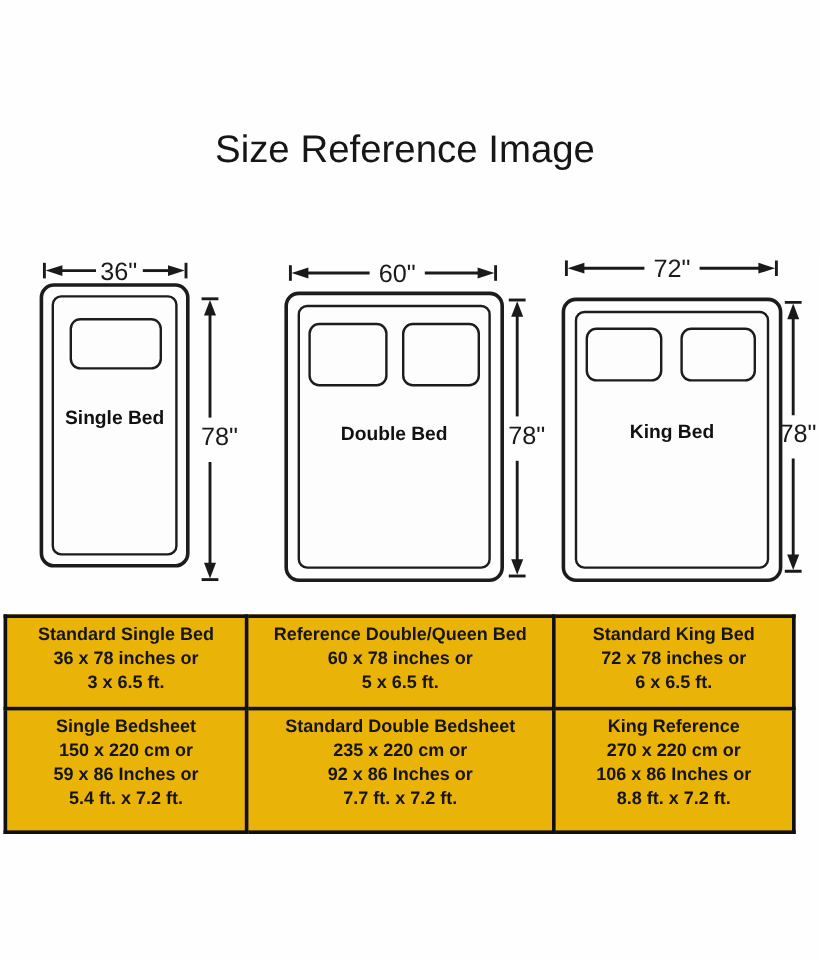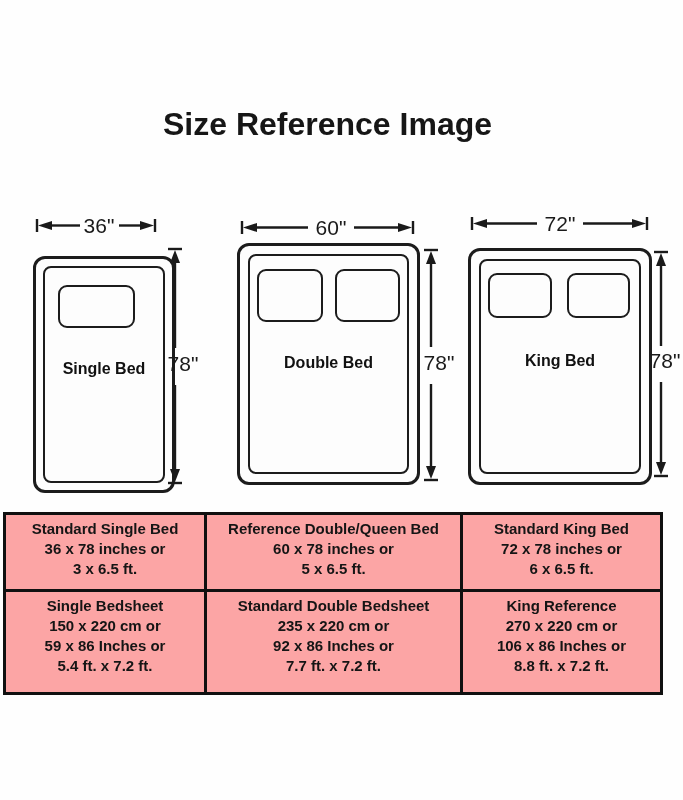--- a/index.html
+++ b/index.html
@@ -2,23 +2,23 @@
 <html><head>
 <meta charset="utf-8">
 <style>
   html, body { margin: 0; padding: 0; background: #ffffff; }
   .page {
     position: relative; width: 683px; height: 800px;
     background: #fefefe; overflow: hidden;
     font-family: "Liberation Sans", sans-serif; color: #1a1a1a;
   }
   .title {
-    position: absolute; top: 106px; left: 0; width: 655px;
+    position: absolute; top: 106px; left: 10px; width: 655px;
     margin: 0; text-align: center;
-    font-size: 32px; font-weight: 700; letter-spacing: 0px; color: #161616;
+    font-size: 32px; font-weight: 400; letter-spacing: 0px; color: #161616;
   }
   .bed {
     position: absolute; box-sizing: border-box;
     border: 3px solid #1c1c1c; border-radius: 12px; background: #fdfdfd;
   }
   .bed-inner {
     position: absolute; border: 2.5px solid #1c1c1c; border-radius: 8px;
   }
   .pillow {
     position: absolute; box-sizing: border-box;
@@ -30,38 +30,38 @@
   }
   .dim-svg { position: absolute; left: 0; top: 0; pointer-events: none; }
   .dim-svg line { stroke: #1a1a1a; stroke-width: 2.4; }
   .dim-svg polygon { fill: #1a1a1a; }
   .dim-svg text {
     font-family: "Liberation Sans", sans-serif; font-size: 21px;
     fill: #1a1a1a; text-anchor: middle;
   }
   .size-table {
     position: absolute; left: 3px; top: 512px;
-    border-collapse: collapse; table-layout: fixed; background: #fca5a5;
+    border-collapse: collapse; table-layout: fixed; background: #eab308;
   }
   .size-table td {
     border: 3px solid #101010; vertical-align: top; text-align: center;
     padding: 4px 2px 0 2px;
   }
   .cell-line { font-size: 15px; font-weight: 600; line-height: 20px; color: #151515; }
   .row-beds td { height: 70px; }
   .row-sheets td { height: 96px; margin-top: 44px; }
 </style>
 </head>
 <body>
 
 <div class="page">
 
   <h1 class="title">Size Reference Image</h1>
 
-  <div class="bed" style="left:33px; top:256px; width:142px; height:237px;">
+  <div class="bed" style="left:33px; top:236px; width:125px; height:237px;">
     <div class="bed-inner" style="inset:7px;"></div>
     <div class="pillow" style="left:22px; top:26px; width:77px; height:43px;"></div>
     <div class="bed-label" style="top:101px;">Single Bed</div>
   </div>
 
   <div class="bed" style="left:468px; top:248px; width:184px; height:237px;">
     <div class="bed-inner" style="inset:8px;"></div>
     <div class="pillow" style="left:17px; top:22px; width:64px; height:45px;"></div>
     <div class="pillow" style="left:96px; top:22px; width:63px; height:45px;"></div>
     <div class="bed-label" style="top:101px;">King Bed</div>

